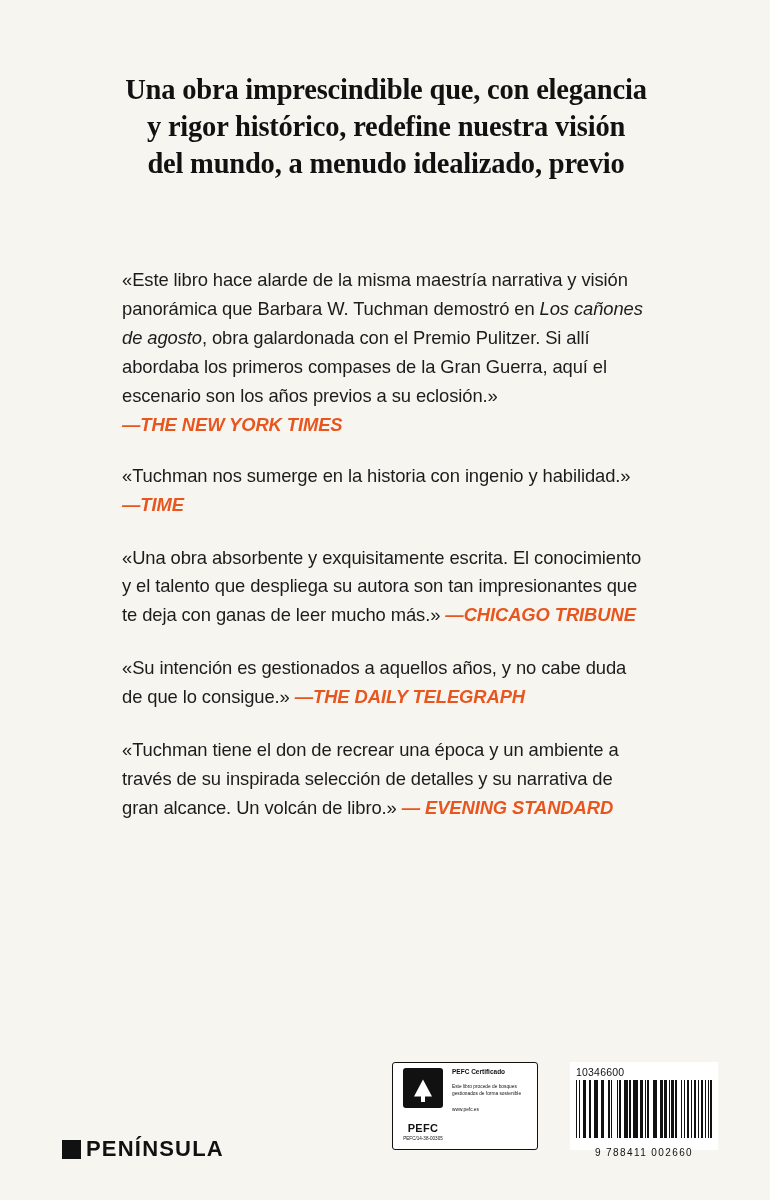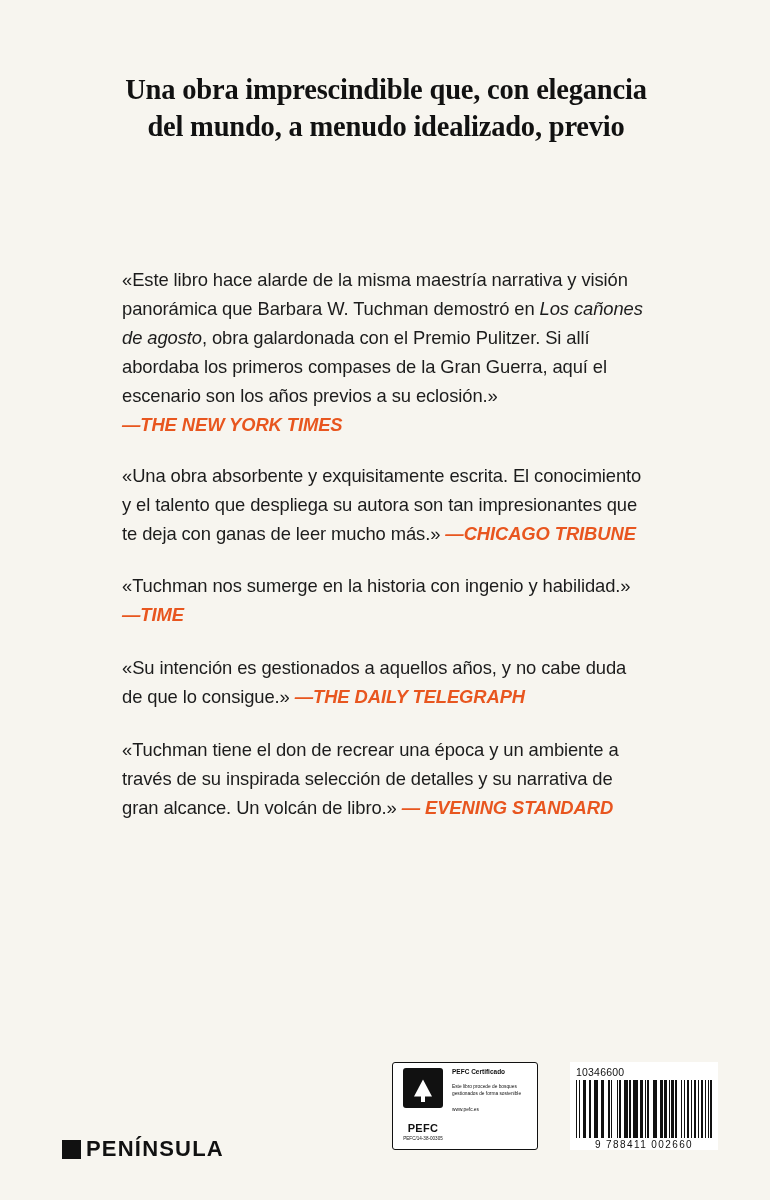--- a/index.html
+++ b/index.html
@@ -196,42 +196,43 @@
     height: 58px;
     display: flex;
     align-items: stretch;
     gap: 0;
   }
   .bars span { display: block; background: #111; height: 100%; }
   .isbn {
     font-size: 10px;
     letter-spacing: 1.4px;
     color: #111;
-    margin-top: 1px;
+    margin-top: 9px;
     text-align: center;
     font-family: "Liberation Sans", sans-serif;
   }
 </style>
 </head>
 <body>
 
 <div class="page">
 
   <div class="headline">
     <span class="ln">Una obra imprescindible que, con elegancia</span>
+    <span class="ln">y rigor histórico, redefine nuestra visión</span>
     <span class="ln">del mundo, a menudo idealizado, previo</span>
   </div>
 
   <div class="quotes">
 
     <p class="quote q1"><span>«Este libro hace alarde de la misma maestría narrativa y visión panorámica que Barbara W. Tuchman demostró en </span><span class="it">Los cañones de agosto</span><span>, obra galardonada con el Premio Pulitzer. Si allí abordaba los primeros compases de la Gran Guerra, aquí el escenario son los años previos a su eclosión.» </span><span class="src">—THE NEW YORK TIMES</span></p>
 
+    <p class="quote q3"><span>«Tuchman nos sumerge en la historia con ingenio y habilidad.» </span><span class="src">—TIME</span></p>
+
     <p class="quote q2"><span>«Una obra absorbente y exquisitamente escrita. El conocimiento y el talento que despliega su autora son tan impresionantes que te deja con ganas de leer mucho más.» </span><span class="src">—CHICAGO TRIBUNE</span></p>
-
-    <p class="quote q3"><span>«Tuchman nos sumerge en la historia con ingenio y habilidad.» </span><span class="src">—TIME</span></p>
 
     <p class="quote q4"><span>«Su intención es gestionados a aquellos años, y no cabe duda de que lo consigue.» </span><span class="src">—THE DAILY TELEGRAPH</span></p>
 
     <p class="quote q5"><span>«Tuchman tiene el don de recrear una época y un ambiente a través de su inspirada selección de detalles y su narrativa de gran alcance. Un volcán de libro.» </span><span class="src">— EVENING STANDARD</span></p>
 
   </div>
 
   <div class="publisher">
     <span class="mark"></span>
     <span class="name">PENÍNSULA</span>

